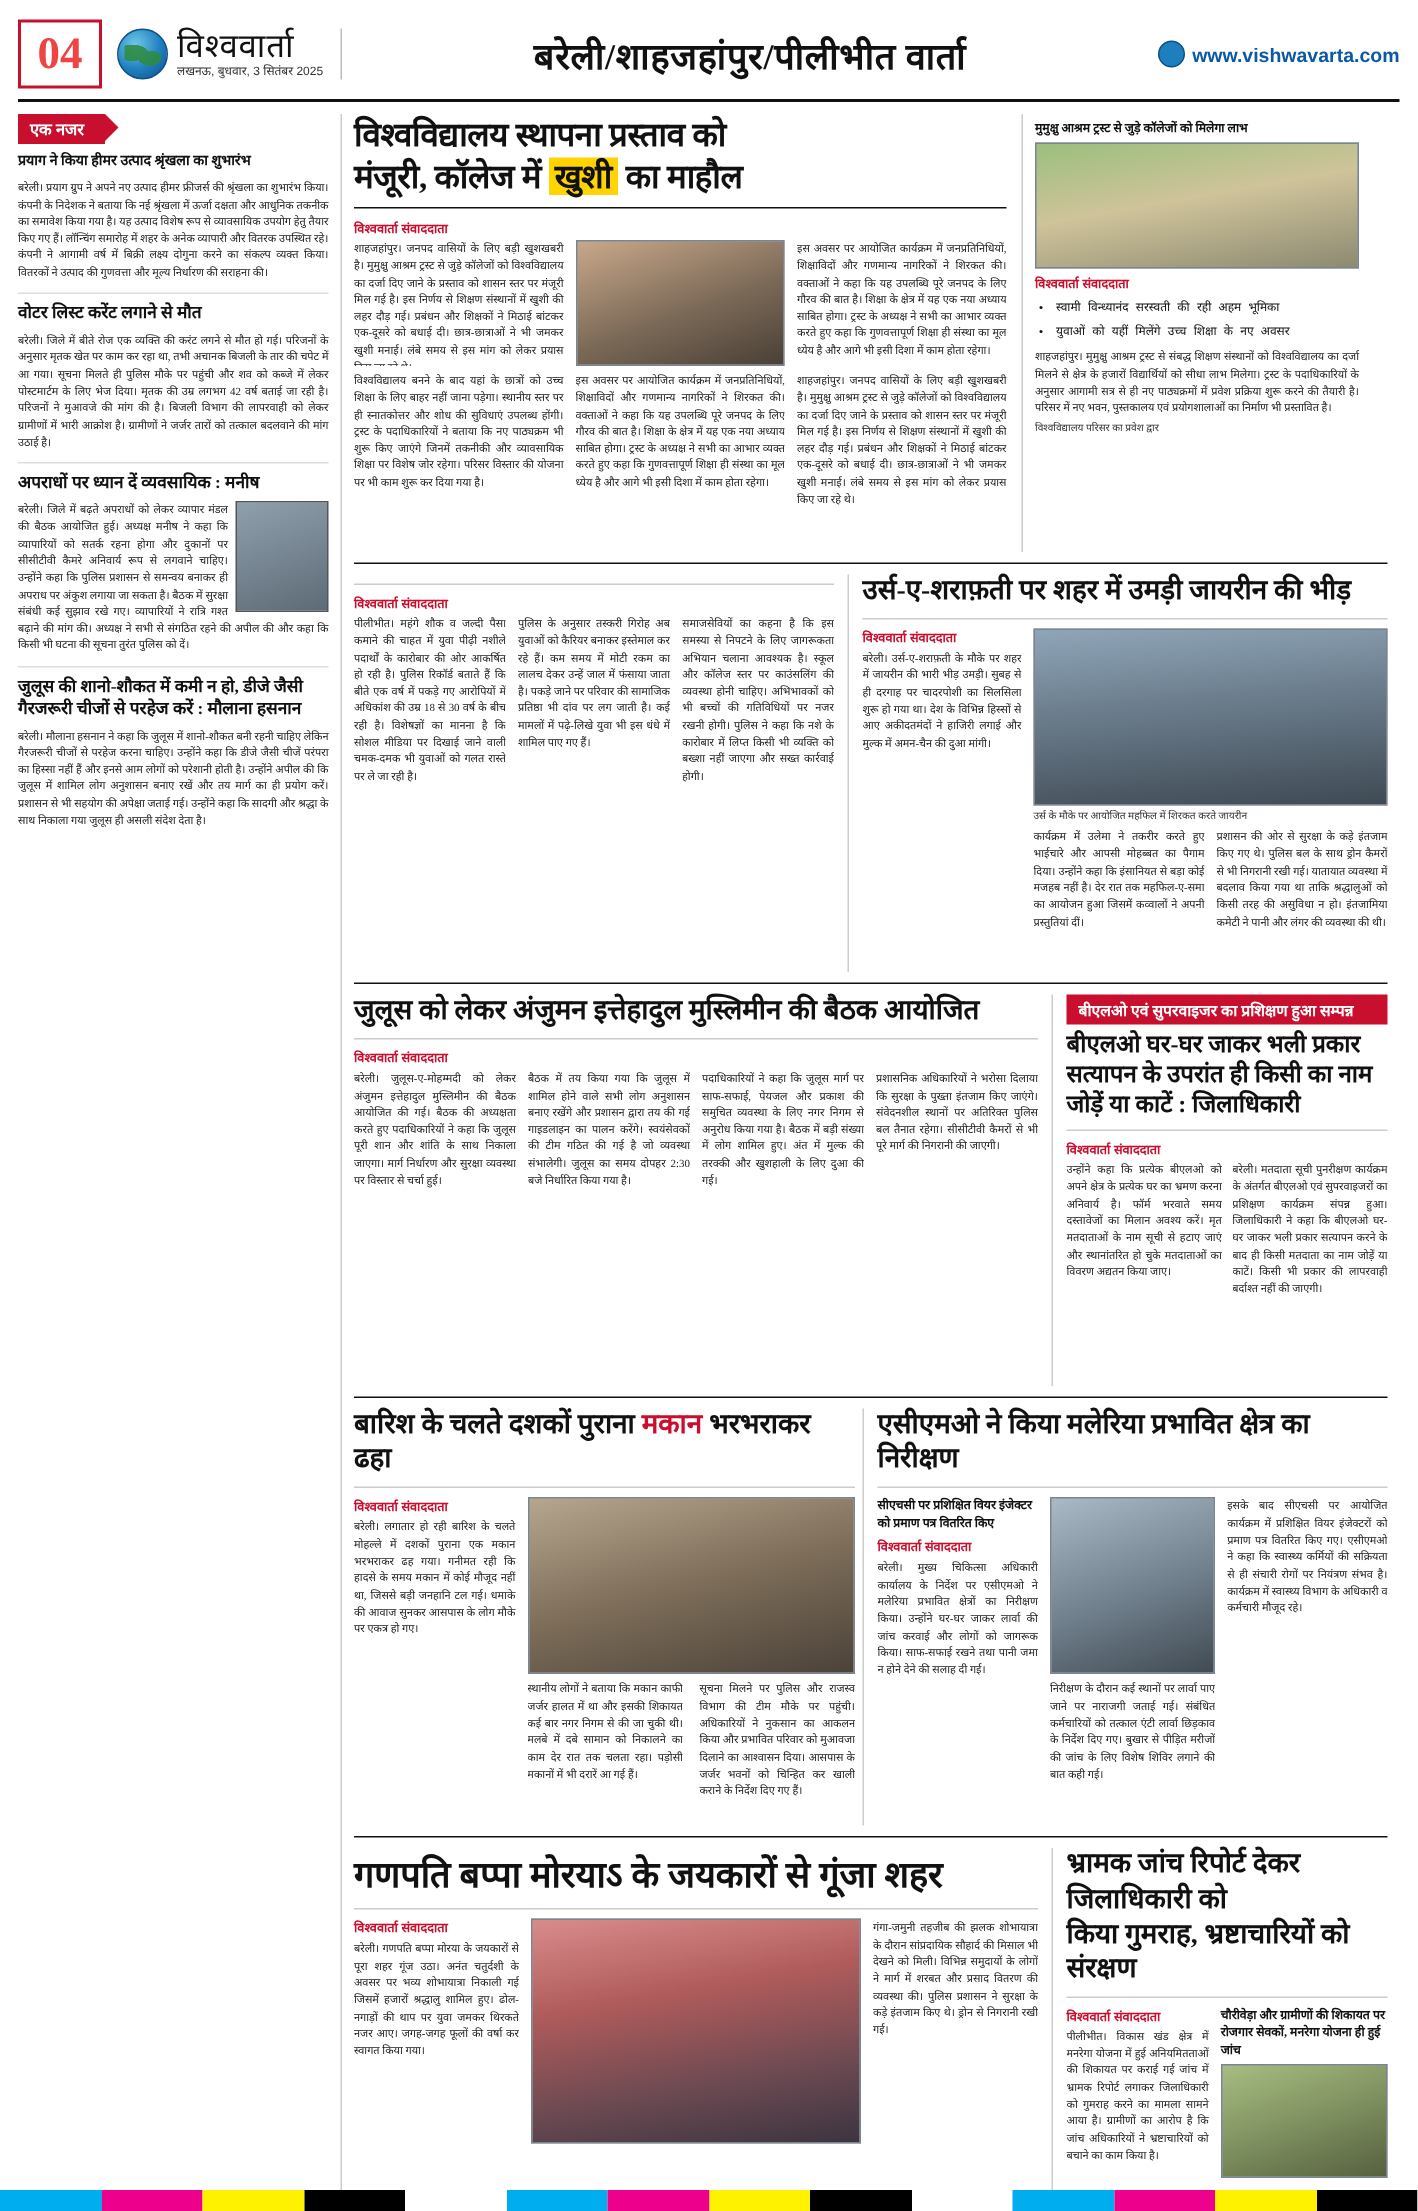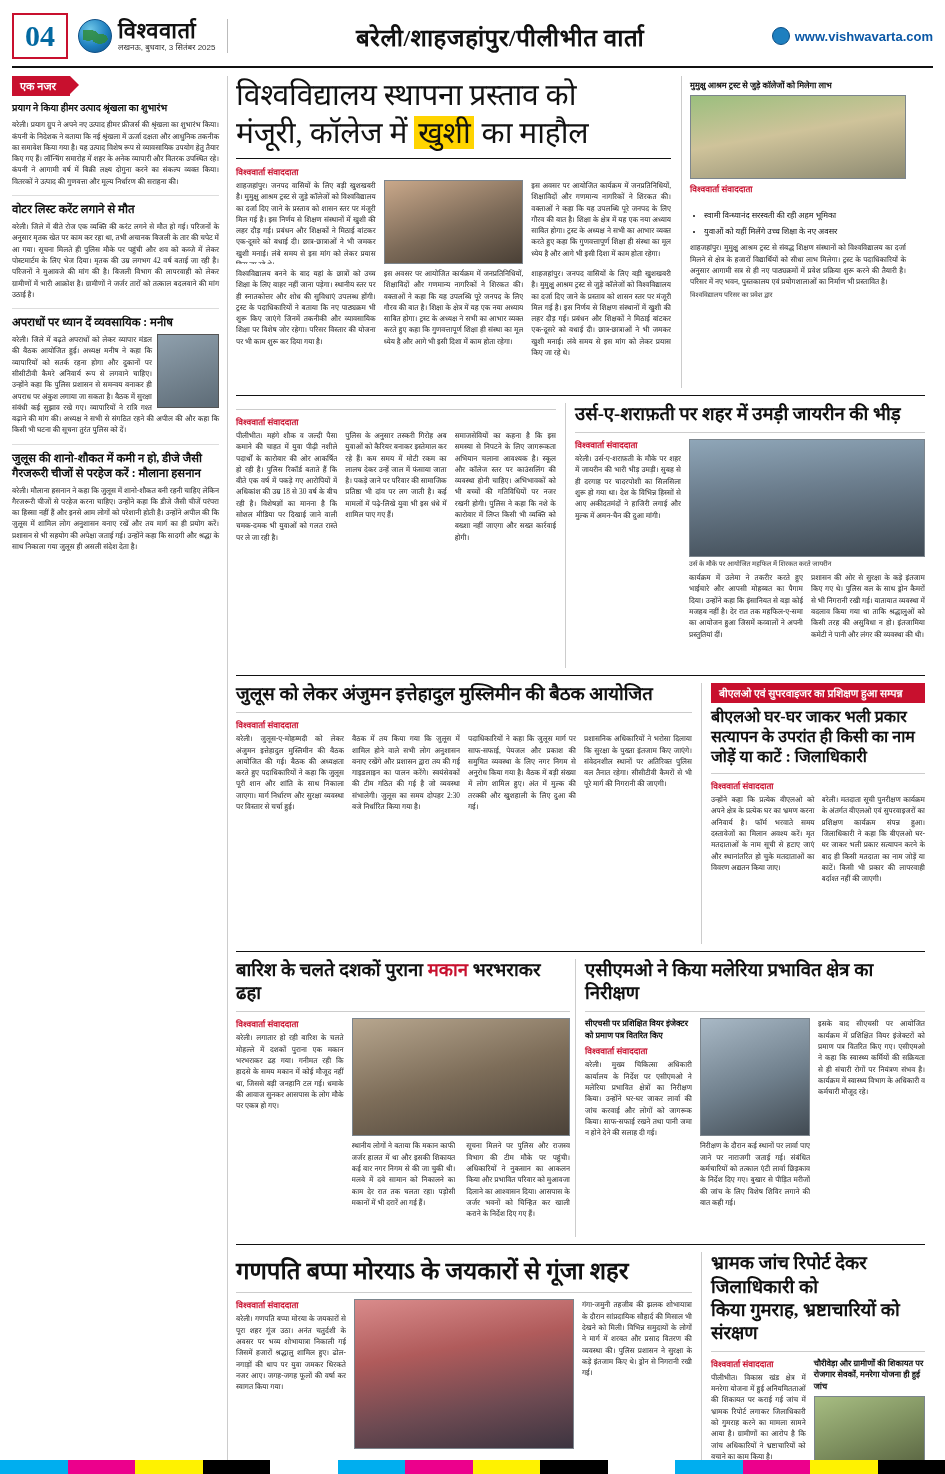--- a/index.html
+++ b/index.html
@@ -10,39 +10,39 @@
     font-family: "Liberation Sans", sans-serif;
     color: #111;
     position: relative;
     overflow: hidden;
   }
   .page { width:945px; height:1474px; position:relative; padding: 10px 12px; }
 
   
   .masthead { display:flex; align-items:center; height:58px; border-bottom:2px solid #111; padding-bottom:4px; }
   .pageno {
-    width:56px; height:46px; border:2px solid #c8102e; color:#0369a1;
+    width:56px; height:46px; border:2px solid #c8102e; color:#ef4444;
     font-size:30px; font-weight:bold; display:flex; align-items:center; justify-content:center;
     font-family:"Liberation Serif", serif;
   }
   .logo-wrap { display:flex; align-items:center; margin-left:10px; padding-right:12px; border-right:1px solid #bbb; }
   .globe {
     width:34px; height:34px; border-radius:50%;
     background: radial-gradient(circle at 35% 30%, #6fc7e8 0%, #1e7fbf 55%, #0d4f86 100%);
     border:1px solid #0d4f86; position:relative; margin-right:6px;
   }
   .globe:after{
     content:""; position:absolute; left:4px; top:8px; width:26px; height:18px;
     background:
       radial-gradient(ellipse at 20% 40%, #2e8b3d 0 35%, transparent 36%),
       radial-gradient(ellipse at 65% 60%, #2e8b3d 0 32%, transparent 33%);
     opacity:.85;
   }
   .brand { line-height:1; }
-  .brand .hi { font-family:"Liberation Serif", serif; font-size:22px; font-weight:bold; letter-spacing:.5px; }
+  .brand .hi { font-family:"Liberation Serif", serif; font-size:22px; font-weight:normal; letter-spacing:.5px; }
   .brand .sub { font-size:8px; color:#333; margin-top:2px; }
   .mast-title {
     flex:1; text-align:center; font-family:"Liberation Serif", serif;
     font-size:24px; font-weight:bold; letter-spacing:.5px;
   }
   .website { display:flex; align-items:center; font-size:13px; color:#0a58a6; font-weight:bold; }
   .web-globe { width:18px; height:18px; border-radius:50%; background:#1e7fbf; margin-right:5px;
      border:1px solid #0d4f86; }
   .byline { font-size:8.5px; font-weight:bold; color:#c8102e; margin-bottom:3px; }
   .body-txt {
@@ -66,40 +66,40 @@
   .sub-head { font-size:11.5px; font-weight:bold; line-height:1.3; margin:8px 0 4px;
      font-family:"Liberation Serif", serif; border-top:1px solid #ddd; padding-top:6px; }
 
   .photo {
     background:#9aa3ab; position:relative; overflow:hidden; border:1px solid #7c858d;
   }
   .photo .ph-grad { position:absolute; inset:0; }
 
   
   .main-head {
-    font-family:"Liberation Serif", serif; font-weight:normal; font-size:30px; line-height:1.25;
+    font-family:"Liberation Serif", serif; font-weight:bold; font-size:22px; line-height:1.25;
     letter-spacing:-.3px;
   }
   .main-head .yellow { background:#ffd400; padding:0 4px; }
   .rule { height:1px; background:#111; margin:7px 0; }
   .thin-rule { height:1px; background:#ccc; margin:6px 0; }
 
   .sec-head {
     font-family:"Liberation Serif", serif; font-weight:bold; font-size:18.5px; line-height:1.25;
   }
   .sec-head.small { font-size:16px; }
   .sec-head .red { color:#c8102e; }
 
   .redbar {
     background:#c8102e; color:#fff; font-size:10.5px; font-weight:bold; padding:3px 8px;
     font-family:"Liberation Serif", serif;
   }
   .bullet-list { font-size:8px; line-height:1.5; font-family:"Liberation Serif", serif; }
   .bullet-list li { margin-bottom:4px; }
-  .bullet-list { padding-left:14px; margin:16px 0 0; }
+  .bullet-list { padding-left:14px; margin:6px 0 0;font-family:Liberation Mono, monospace; }
 
   .caption { font-size:6.8px; color:#333; font-family:"Liberation Serif", serif; margin-top:2px; }
   .kicker { font-size:8.2px; font-weight:bold; line-height:1.4; font-family:"Liberation Serif", serif; }
 
   .portrait { width:62px; height:74px; background:linear-gradient(160deg,#8fa0ad,#5d6b76); border:1px solid #555; float:right; margin:0 0 3px 5px; }
 
   
   .cmyk { position:absolute; left:0; bottom:0; width:945px; height:14px; display:flex; }
   .cmyk div { flex:1; }
 

